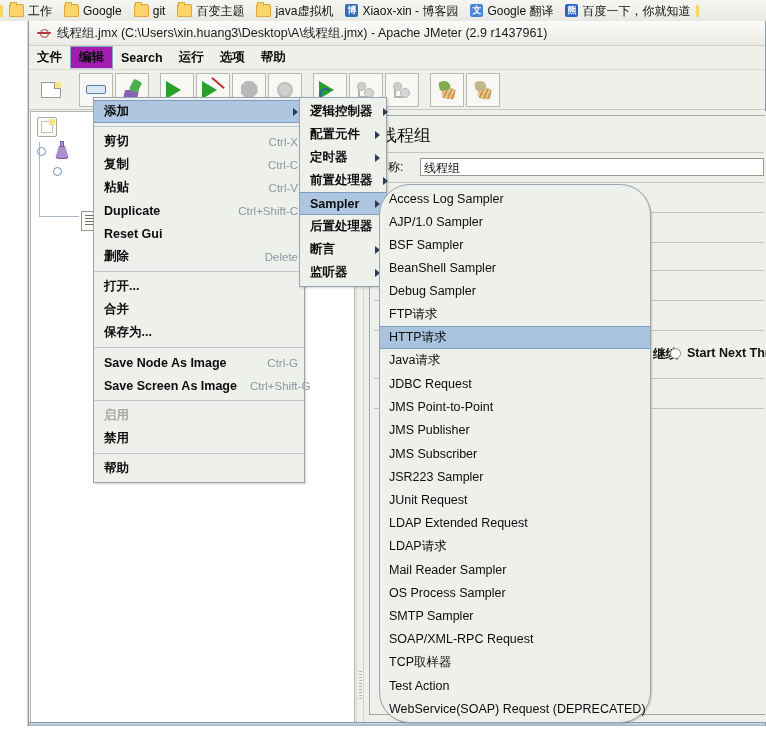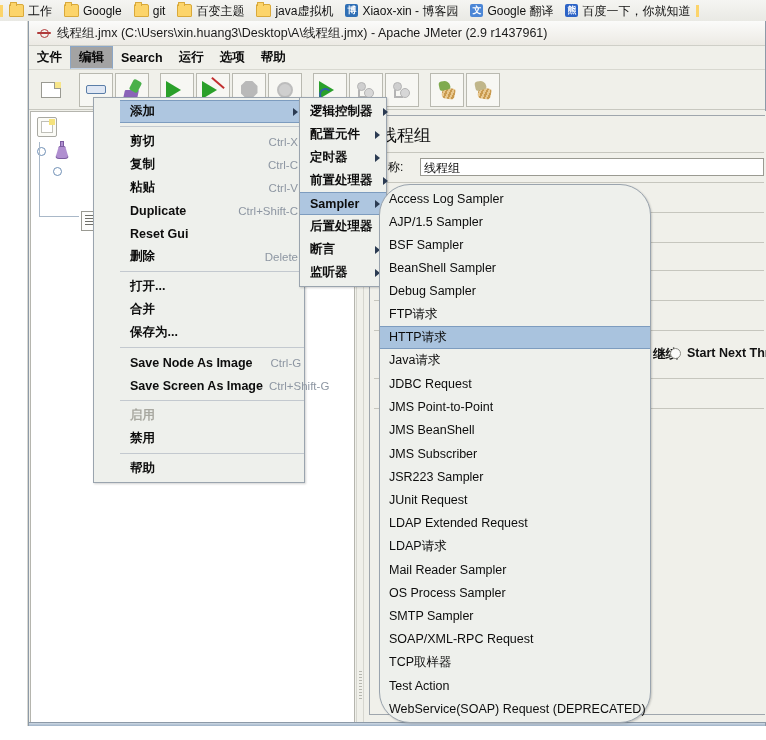--- a/index.html
+++ b/index.html
@@ -132,21 +132,21 @@
   .menu-title {
     padding: 0 8px;
     font-size: 12.5px;
     color: #0a0a0a;
     display: flex; align-items: center;
     cursor: default;
     font-weight: bold;
   }
   .menu-title.latin { font-weight: bold; }
   .menu-title.open {
-    background: #a3a3a3;
+    background: #a21caf;
     border: 1px solid #8ba6c6;
     border-bottom-color: #c3d4e8;
     box-sizing: border-box;
     font-family: Liberation Mono, monospace;
   }
 
   
   #toolbar {
     position: absolute;
     left: 0; top: 49px;
@@ -381,21 +381,21 @@
     border-top: 1px solid #7d9cbf;
     border-bottom: 1px solid #7d9cbf;
   }
   .mi.sel3 {
     background: #a9c3de;
     border-top: 1px solid #7d9cbf;
     border-bottom: 1px solid #7d9cbf;
   }
   .m-sep { height: 1px; background: #c3c9cf; margin: 3px 0; }
 
-  #edit-menu { left: 64px; top: 76px; width: 212px; padding-left: 26px; }
+  #edit-menu { left: 64px; top: 76px; width: 212px; }
   #add-submenu { left: 270px; top: 76px; width: 88px; }
   #sampler-menu { left: 350px; top: 163px; width: 272px; border-radius: 31px; }
   #sampler-menu .mi { padding-left: 9px; height: 23.2px; }
 
   
   #bottom-bar {
     position: absolute;
     left: 0; top: 726px;
     width: 766px; height: 14px;
     background: #ffffff;
@@ -640,21 +640,21 @@
       <div class="mi bold">
         <span class="label">保存为...</span>
       </div>
       <div class="m-sep"></div>
       <div class="mi bold">
         <span class="label">Save Node As Image</span>
         <span class="accel">Ctrl-G</span>
       </div>
       <div class="mi bold">
         <span class="label">Save Screen As Image</span>
-        <span class="accel" style="margin-left:6px;">Ctrl+Shift-G</span>
+        <span class="accel" style="margin-left:13px;">Ctrl+Shift-G</span>
       </div>
       <div class="m-sep"></div>
       <div class="mi bold disabled">
         <span class="label">启用</span>
       </div>
       <div class="mi bold">
         <span class="label">禁用</span>
       </div>
       <div class="m-sep"></div>
       <div class="mi bold">
@@ -695,21 +695,21 @@
         <span class="label">监听器</span>
         <span class="arrow"></span>
       </div>
     </div>
 
     <div class="menu-pop" id="sampler-menu">
       <div class="mi">
         <span class="label">Access Log Sampler</span>
       </div>
       <div class="mi">
-        <span class="label">AJP/1.5 Sampler</span>
+        <span class="label">AJP/1.0 Sampler</span>
       </div>
       <div class="mi">
         <span class="label">BSF Sampler</span>
       </div>
       <div class="mi">
         <span class="label">BeanShell Sampler</span>
       </div>
       <div class="mi">
         <span class="label">Debug Sampler</span>
       </div>
@@ -722,21 +722,21 @@
       <div class="mi">
         <span class="label">Java请求</span>
       </div>
       <div class="mi">
         <span class="label">JDBC Request</span>
       </div>
       <div class="mi">
         <span class="label">JMS Point-to-Point</span>
       </div>
       <div class="mi">
-        <span class="label">JMS BeanShell</span>
+        <span class="label">JMS Publisher</span>
       </div>
       <div class="mi">
         <span class="label">JMS Subscriber</span>
       </div>
       <div class="mi">
         <span class="label">JSR223 Sampler</span>
       </div>
       <div class="mi">
         <span class="label">JUnit Request</span>
       </div>

